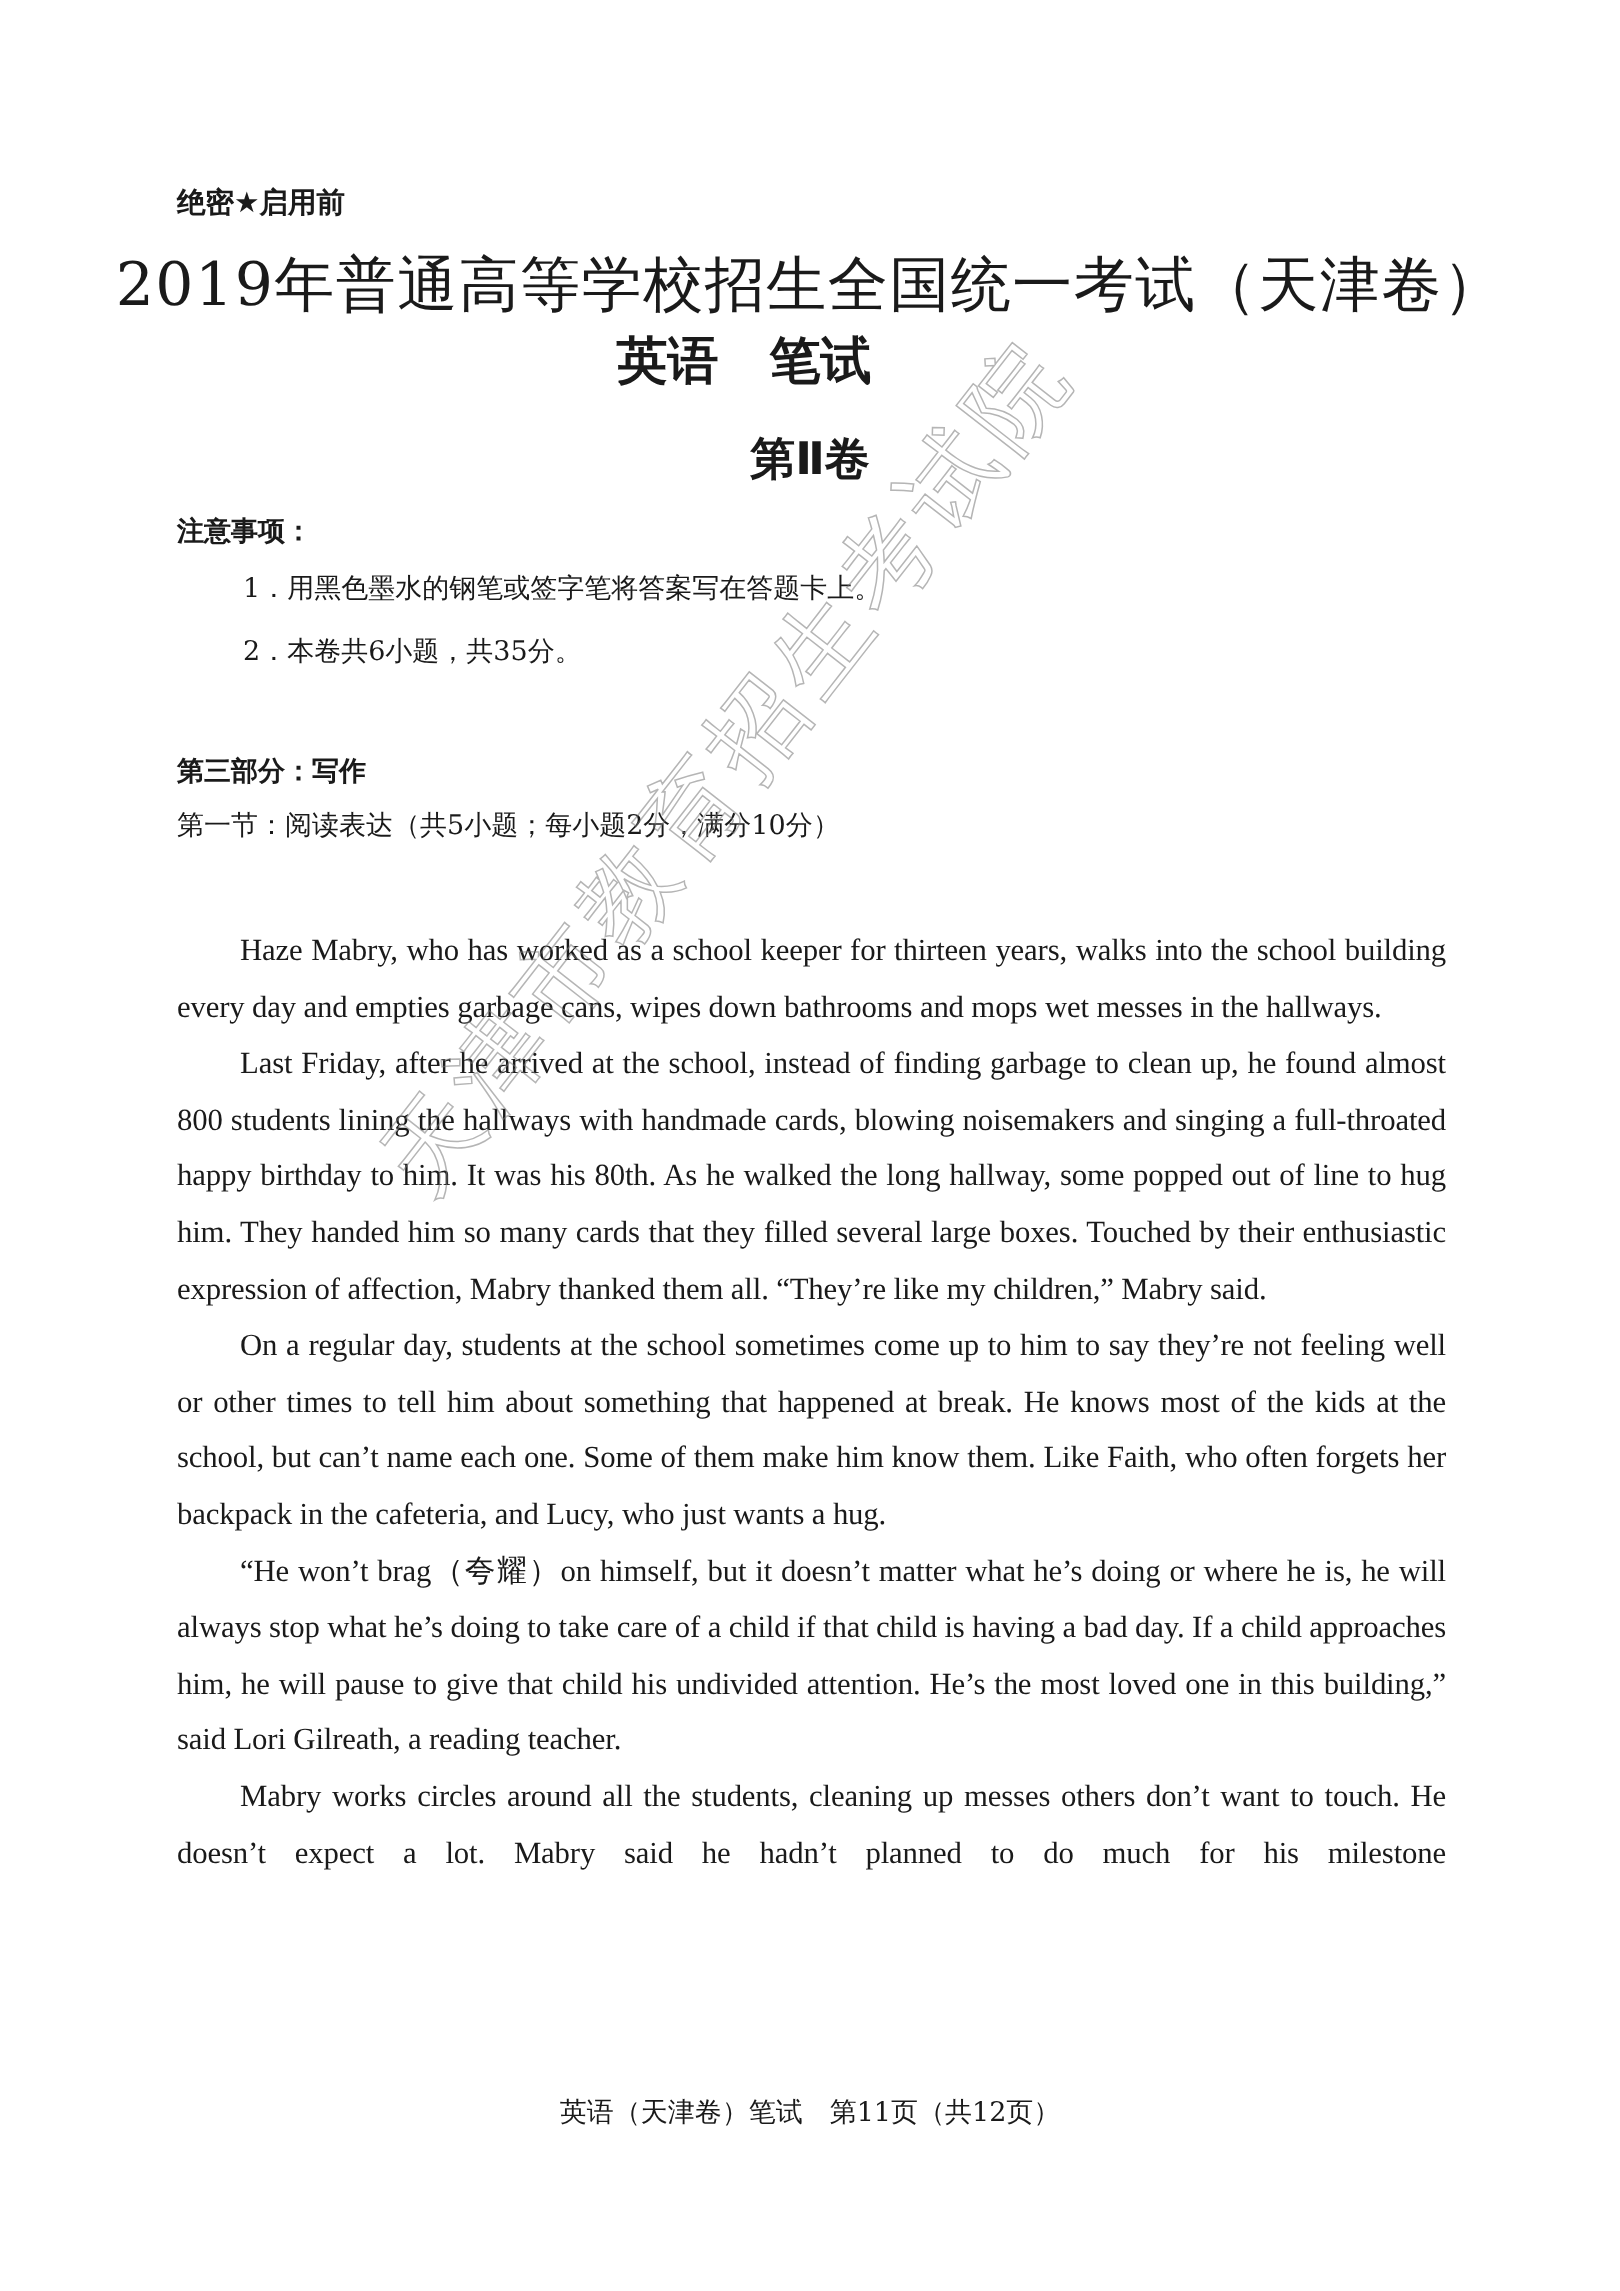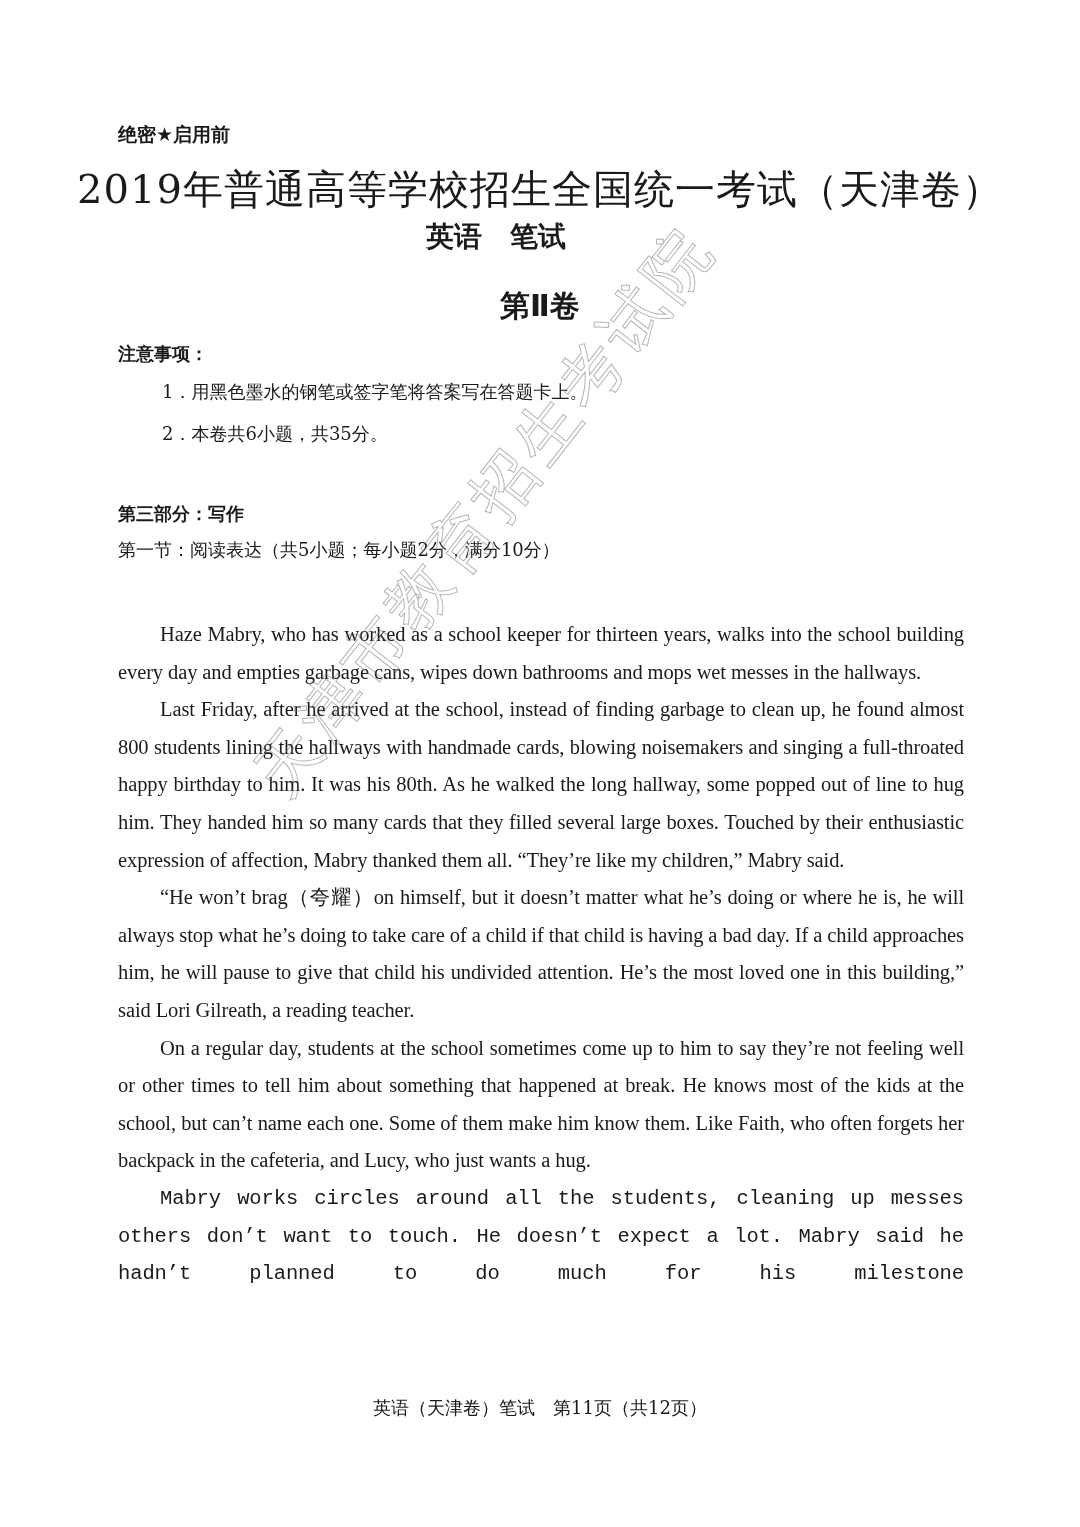--- a/index.html
+++ b/index.html
@@ -12,21 +12,21 @@
   .secret {
     position: absolute; left: 118px; top: 122px;
     font-family: "DejaVu Sans", sans-serif; font-weight: bold; font-size: 19px; letter-spacing: 0px;
   }
   .title-main {
     position: absolute; left: 0; width: 1080px; top: 162px; text-align: center;
     font-size: 40px; letter-spacing: 1px;
   }
   .title-sub {
     position: absolute; left: 0; width: 992px; top: 218px; text-align: center;
-    font-family: "DejaVu Sans", sans-serif; font-weight: bold; font-size: 28px; word-spacing: 30px;
+    font-family: "DejaVu Sans", sans-serif; font-weight: bold; font-size: 34px; word-spacing: 30px;
   }
   .title-vol {
     position: absolute; left: 0; width: 1080px; top: 286px; text-align: center;
     font-family: "DejaVu Sans", sans-serif; font-weight: bold; font-size: 30px;
   }
   .notice-head {
     position: absolute; left: 118px; top: 342px;
     font-family: "DejaVu Sans", sans-serif; font-weight: bold; font-size: 18px;
   }
   .notice-item {
@@ -69,21 +69,21 @@
   <div class="notice-head">注意事项：</div>
   <div class="notice-item" style="top:380px">1．用黑色墨水的钢笔或签字笔将答案写在答题卡上。</div>
   <div class="notice-item" style="top:422px">2．本卷共6小题，共35分。</div>
 
   <div class="part-head">第三部分：写作</div>
   <div class="section-head">第一节：阅读表达（共5小题；每小题2分，满分10分）</div>
 
   <div class="passage">
     <p>Haze Mabry, who has worked as a school keeper for thirteen years, walks into the school building every day and empties garbage cans, wipes down bathrooms and mops wet messes in the hallways.</p>
     <p><span>Last Friday, after he arrived at the school, instead of finding garbage to clean up, he found almost 800 students lining the hallways with handmade cards, blowing noisemakers and singing a full-throated happy birthday to him. It was his 80th. As he walked the long hallway, some popped out of line to hug him. They handed him so many cards that they filled several large boxes. Touched by their enthusiastic expression of </span><span class="u">affection</span><span>, Mabry thanked them all. “They’re like my children,” Mabry said.</span></p>
+    <p>On a regular day, students at the school sometimes come up to him to say they’re not feeling well or other times to tell him about something that happened at break. He knows most of the kids at the school, but can’t name each one. Some of them make him know them. Like Faith, who often forgets her backpack in the cafeteria, and Lucy, who just wants a hug.</p>
     <p>“He won’t brag（夸耀）on himself, but it doesn’t matter what he’s doing or where he is, he will always stop what he’s doing to take care of a child if that child is having a bad day. If a child approaches him, he will pause to give that child his undivided attention. He’s the most loved one in this building,” said Lori Gilreath, a reading teacher.</p>
-    <p>On a regular day, students at the school sometimes come up to him to say they’re not feeling well or other times to tell him about something that happened at break. He knows most of the kids at the school, but can’t name each one. Some of them make him know them. Like Faith, who often forgets her backpack in the cafeteria, and Lucy, who just wants a hug.</p>
-    <p style="text-align-last: justify; font-family: Liberation Mono, monospace;">Mabry works circles around all the students, cleaning up messes others don’t want to touch. He doesn’t expect a lot. Mabry said he hadn’t planned to do much for his milestone</p>
+    <p style="text-align-last: justify;">Mabry works circles around all the students, cleaning up messes others don’t want to touch. He doesn’t expect a lot. Mabry said he hadn’t planned to do much for his milestone</p>
   </div>
 
   <div class="footer">英语（天津卷）笔试　第11页（共12页）</div>
 
   <div class="watermark">天津市教育招生考试院</div>
 </div>
 
 </body></html>

